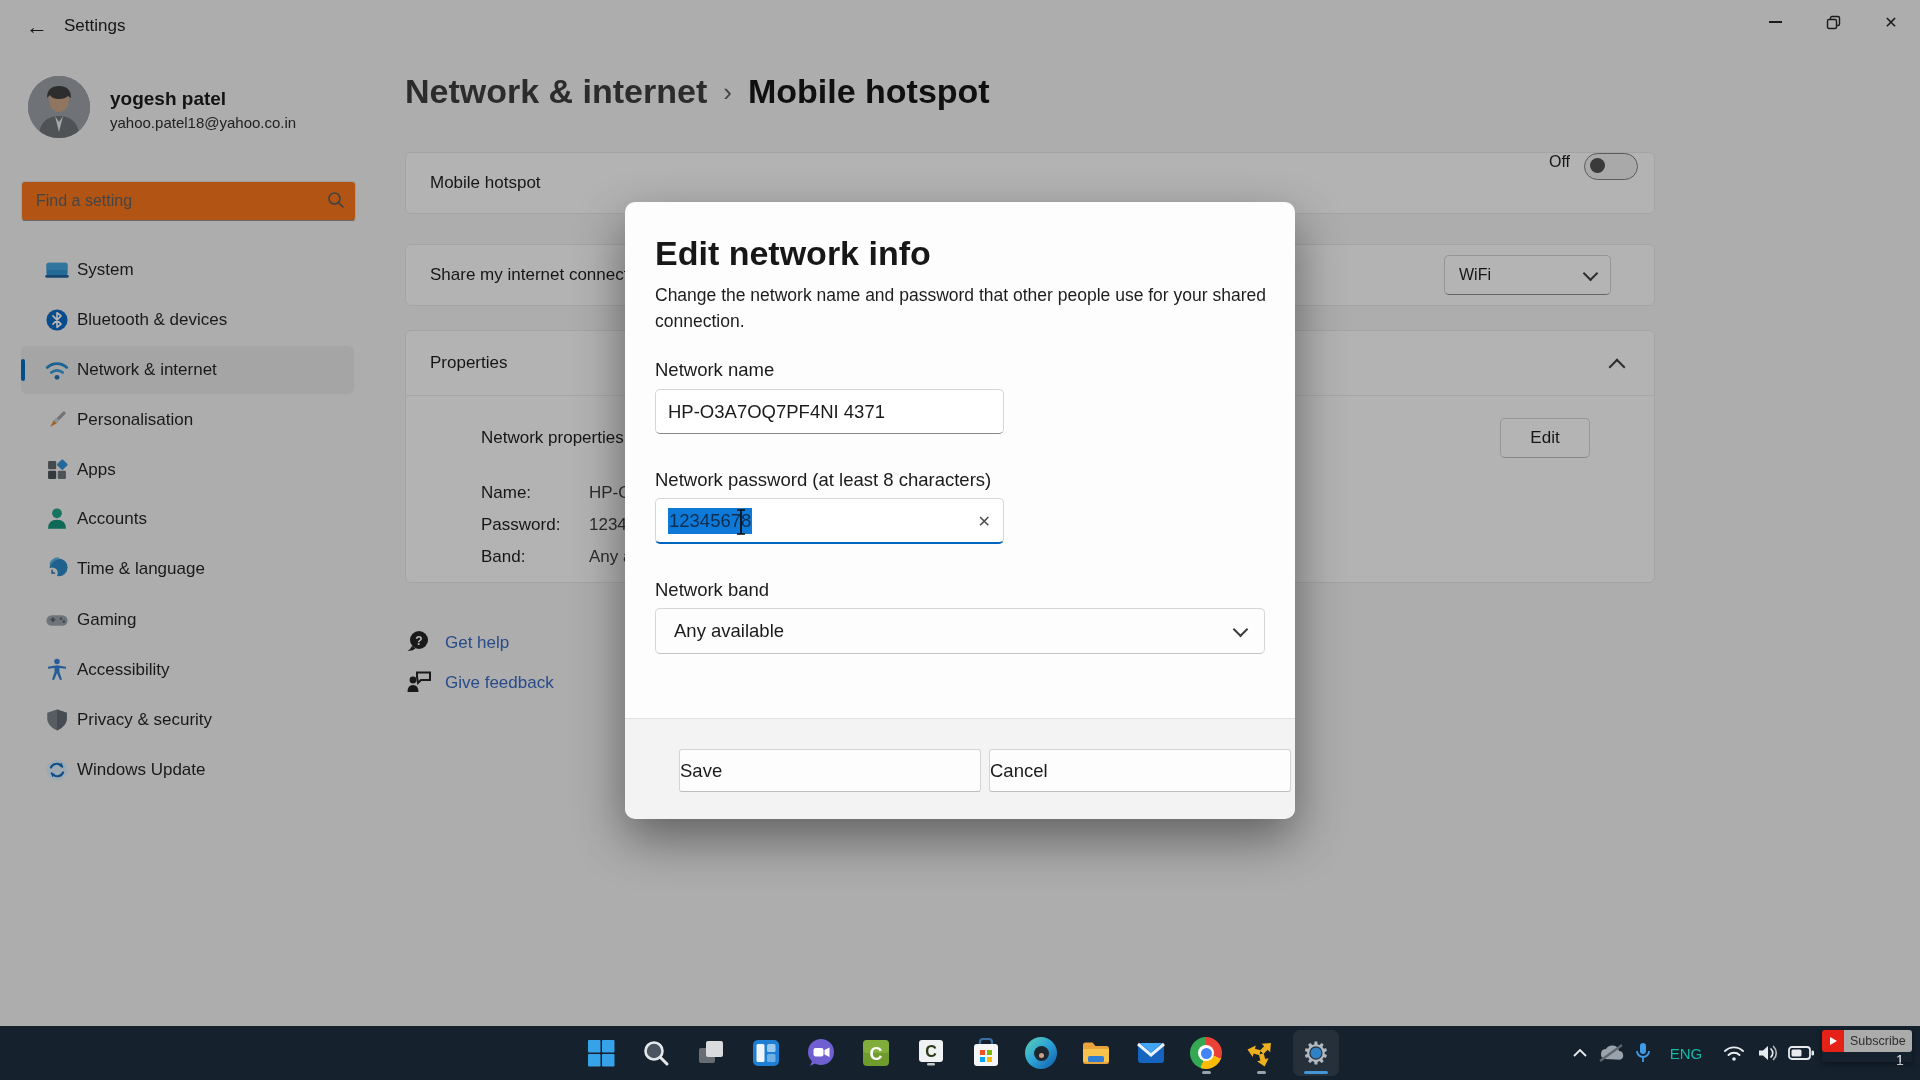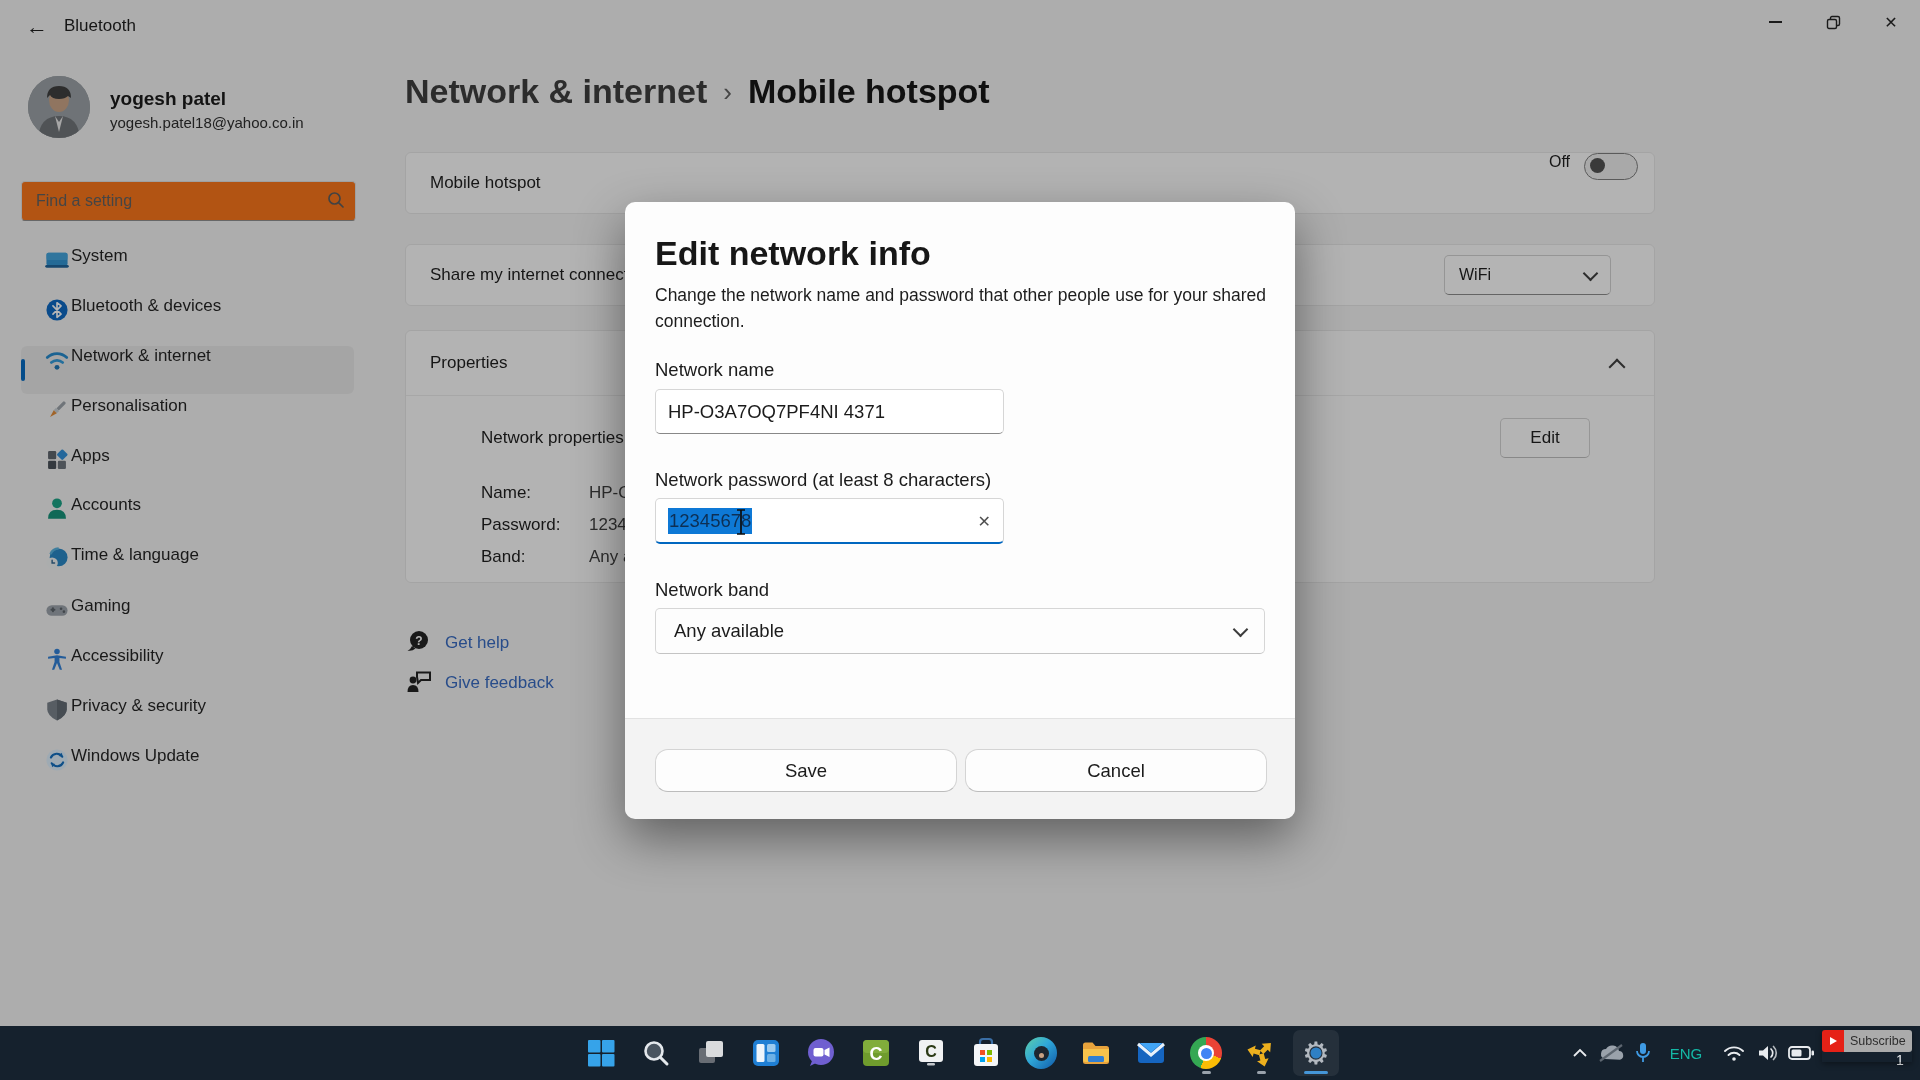--- a/index.html
+++ b/index.html
@@ -15,21 +15,21 @@
   .cap.min{left:1746px}.cap.max{left:1804px}.cap.close{left:1862px;font-size:16px}
   .minbar{width:13px;height:2px;background:#222;}
   
   .avatar{position:absolute;left:28px;top:76px;width:62px;height:62px;border-radius:50%;overflow:hidden;background:#8e9398;}
   .u-name{position:absolute;left:110px;top:88px;font-size:19px;font-weight:700;color:#161616;}
   .u-mail{position:absolute;left:110px;top:114px;font-size:15px;color:#2a2a2a;}
   .searchbox{position:absolute;left:21px;top:181px;width:333px;height:38px;background:#f97316;border:1px solid #e0e0e0;border-bottom:1px solid #8f8f8f;border-radius:4px;}
   .searchbox input{position:absolute;left:12px;top:1px;width:280px;height:34px;border:0;outline:0;background:transparent;font-size:16px;color:#222;font-family:"Liberation Sans",sans-serif;}
   .searchbox input::placeholder{color:#5e5e5e;}
   .search-glyph{position:absolute;right:10px;top:9px;}
-  .nav-item{position:absolute;left:21px;width:333px;height:48px;border-radius:6px;display:flex;align-items:flex-start;padding-left:22px;gap:0;box-sizing:border-box;font-size:17px;color:#1f1f1f;}
+  .nav-item{position:absolute;left:21px;width:333px;height:48px;border-radius:6px;display:flex;align-items:center;padding-left:22px;gap:6px;box-sizing:border-box;font-size:17px;color:#1f1f1f;}
   .nav-item.selected{background:#e7e7e7;}
   .nav-ind{position:absolute;left:0;top:13px;width:4px;height:22px;border-radius:3px;background:#0067c0;}
   .nav-icon{width:28px;height:28px;display:flex;align-items:center;justify-content:center;}
   
   .crumbs{position:absolute;left:405px;top:72px;display:flex;align-items:center;gap:16px;}
   .crumb-parent{font-size:34px;font-weight:600;color:#3a3a3a;}
   .crumb-sep{font-size:26px;color:#5d5d5d;padding-top:2px;}
   .crumb-current{font-size:34px;font-weight:700;color:#121212;}
   .card{position:absolute;left:405px;width:1250px;background:#fbfbfb;border:1px solid #e6e6e6;border-radius:6px;box-sizing:border-box;}
   .card-label{position:absolute;left:24px;top:50%;transform:translateY(-50%);font-size:17px;color:#1b1b1b;white-space:nowrap;}
@@ -52,21 +52,21 @@
   .dlg-title{position:absolute;left:30px;top:32px;font-size:34px;font-weight:700;color:#171717;}
   .dlg-desc{position:absolute;left:30px;top:80px;width:640px;font-size:17.5px;line-height:1.5;color:#1d1d1d;}
   .dlg-label{position:absolute;left:30px;font-size:18.5px;color:#1b1b1b;}
   .dlg-input{position:absolute;left:30px;width:349px;height:45px;background:#fff;border:1px solid #d6d6d6;border-bottom:1px solid #888;border-radius:5px;box-sizing:border-box;font-size:18.5px;color:#1b1b1b;padding:0 12px;font-family:"Liberation Sans",sans-serif;}
   .pwd-field{position:absolute;left:30px;top:296px;width:349px;height:46px;background:#fff;border:1px solid #d6d6d6;border-bottom:2.5px solid #0067c0;border-radius:5px;box-sizing:border-box;display:flex;align-items:center;padding:0 12px;}
   .pwd-sel{background:#0e79d6;color:#0d2f54;font-size:18.5px;padding:2px 1px;}
   .ibeam{position:absolute;left:78px;top:9px;}
   .clear-x{position:absolute;right:12px;top:50%;transform:translateY(-50%);font-size:16px;color:#4f4f4f;}
   .dlg-combo{position:absolute;left:30px;top:406px;width:610px;height:46px;background:#fdfdfd;border:1px solid #d6d6d6;border-bottom:1px solid #c4c4c4;border-radius:5px;box-sizing:border-box;display:flex;align-items:center;justify-content:space-between;padding:0 18px;font-size:18.5px;color:#1b1b1b;}
   .dlg-footer{position:absolute;left:0;top:516px;width:670px;height:100px;background:#f3f3f3;border-top:1px solid #e2e2e2;border-radius:0 0 10px 10px;}
-  .dlg-btn{position:absolute;top:30px;width:300px;height:41px;background:#fdfdfd;border:1px solid #d4d4d4;border-bottom-color:#bcbcbc;border-radius:13px;font-size:18.5px;color:#1b1b1b;display:flex;align-items:center;justify-content:center;}
+  .dlg-btn{position:absolute;top:30px;width:300px;height:41px;background:#fdfdfd;border:1px solid #d4d4d4;border-bottom-color:#bcbcbc;border-radius:3px;font-size:18.5px;color:#1b1b1b;display:flex;align-items:center;margin-left:24px;}
   .dlg-btn.save{left:30px}.dlg-btn.cancel{left:340px}
   
   .taskbar{position:absolute;left:0;top:1026px;width:1920px;height:54px;background:#15212d;z-index:60;}
   .tb-btn{position:absolute;top:4px;width:46px;height:46px;display:flex;align-items:center;justify-content:center;border-radius:7px;}
   .tb-btn.active{background:rgba(255,255,255,.07);}
   .tb-dot{position:absolute;top:45px;width:9px;height:3px;border-radius:2px;background:#9aa2ab;}
   .tb-bar{position:absolute;top:45px;width:24px;height:3px;border-radius:2px;background:#4596d8;}
   .tray-item{position:absolute;top:0;height:54px;display:flex;align-items:center;justify-content:center;}
   .tray-text{color:#14b8a6;font-size:15px;}
   .sub-overlay{position:absolute;left:1822px;top:1030px;height:32px;display:flex;z-index:70;box-shadow:0 2px 6px rgba(0,0,0,.4);}
@@ -81,21 +81,21 @@
 </head>
 <body>
 
 <div class="screen">
 
   <div class="window">
 
     <div class="back-btn">
         <span>←</span>
       </div>
-    <div class="app-title">Bluetooth</div>
+    <div class="app-title">Settings</div>
     <div class="cap min">
         <span class="minbar"></span>
       </div>
     <div class="cap max">
       <svg width="15" height="15" viewBox="0 0 15 15">
         <rect x="1.5" y="4.5" width="9" height="9" rx="1.5" fill="none" stroke="#222" stroke-width="1.4"></rect>
         <path d="M4.5 4.5 V3 a1.5 1.5 0 0 1 1.5 -1.5 h6 a1.5 1.5 0 0 1 1.5 1.5 v6 a1.5 1.5 0 0 1 -1.5 1.5 h-1.5" fill="none" stroke="#222" stroke-width="1.4"></path>
       </svg>
     </div>
     <div class="cap close">
@@ -105,21 +105,21 @@
     <div class="avatar">
       <svg width="62" height="62" viewBox="0 0 62 62">
         <rect width="62" height="62" fill="#9aa0a5"></rect>
         <ellipse cx="31" cy="24" rx="10" ry="12" fill="#c9a284"></ellipse>
         <path d="M19 22 q0 -12 12 -12 q12 0 12 12 l-3 -2 q-3 3 -9 3 q-7 0 -9 -4 z" fill="#3b3b3b"></path>
         <path d="M10 62 q2 -22 21 -22 q19 0 21 22 z" fill="#6e7276"></path>
         <path d="M27 40 l4 6 l4 -6 l-4 16 z" fill="#e9e9e9"></path>
       </svg>
     </div>
     <div class="u-name">yogesh patel</div>
-    <div class="u-mail">yogesh.patel18@yahoo.co.in</div>
+    <div class="u-mail">yahoo.patel18@yahoo.co.in</div>
 
     <div class="searchbox">
       <input placeholder="Find a setting" style="">
       <span class="search-glyph">
         <svg width="18" height="18" viewBox="0 0 18 18">
             <circle cx="7.5" cy="7.5" r="5.5" fill="none" stroke="#5a5a5a" stroke-width="1.7"></circle>
             <line x1="11.8" y1="11.8" x2="16" y2="16" stroke="#5a5a5a" stroke-width="1.7" stroke-linecap="round"></line>
           </svg>
       </span>
     </div>

